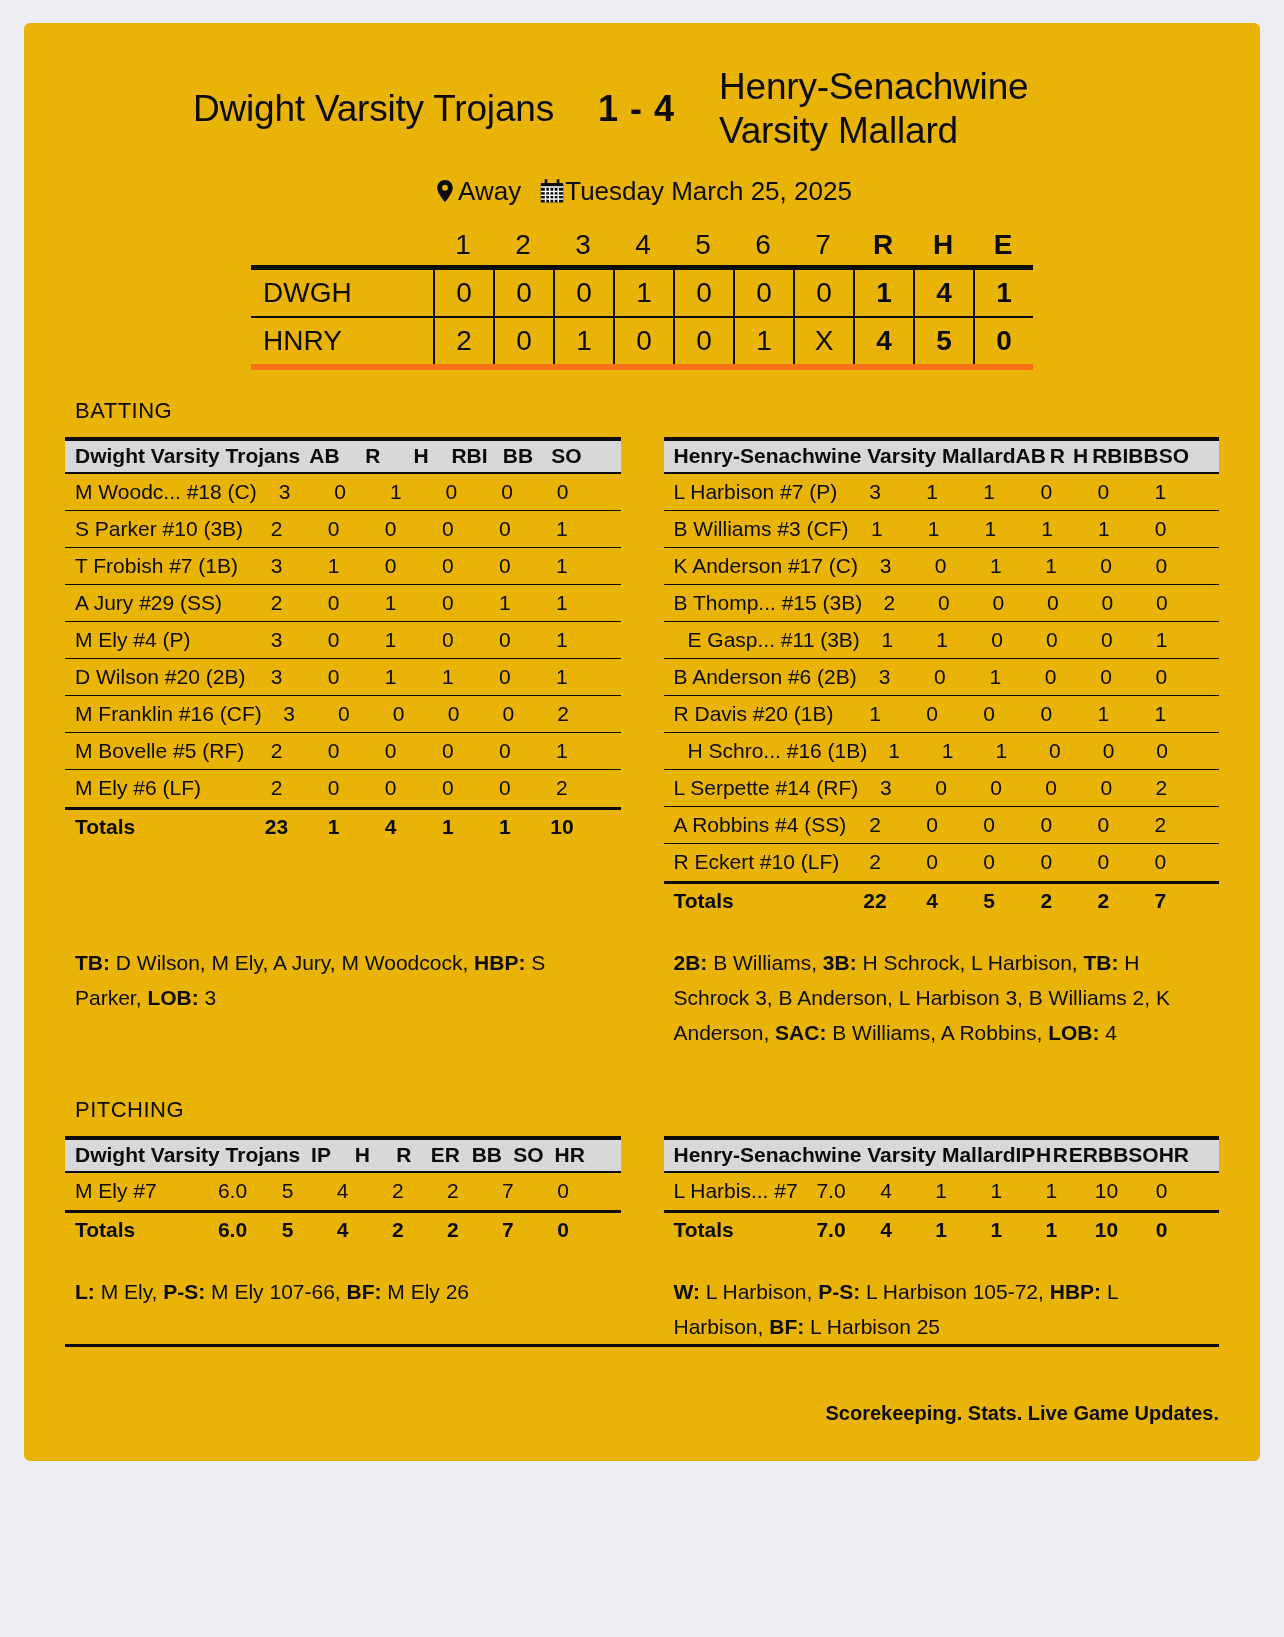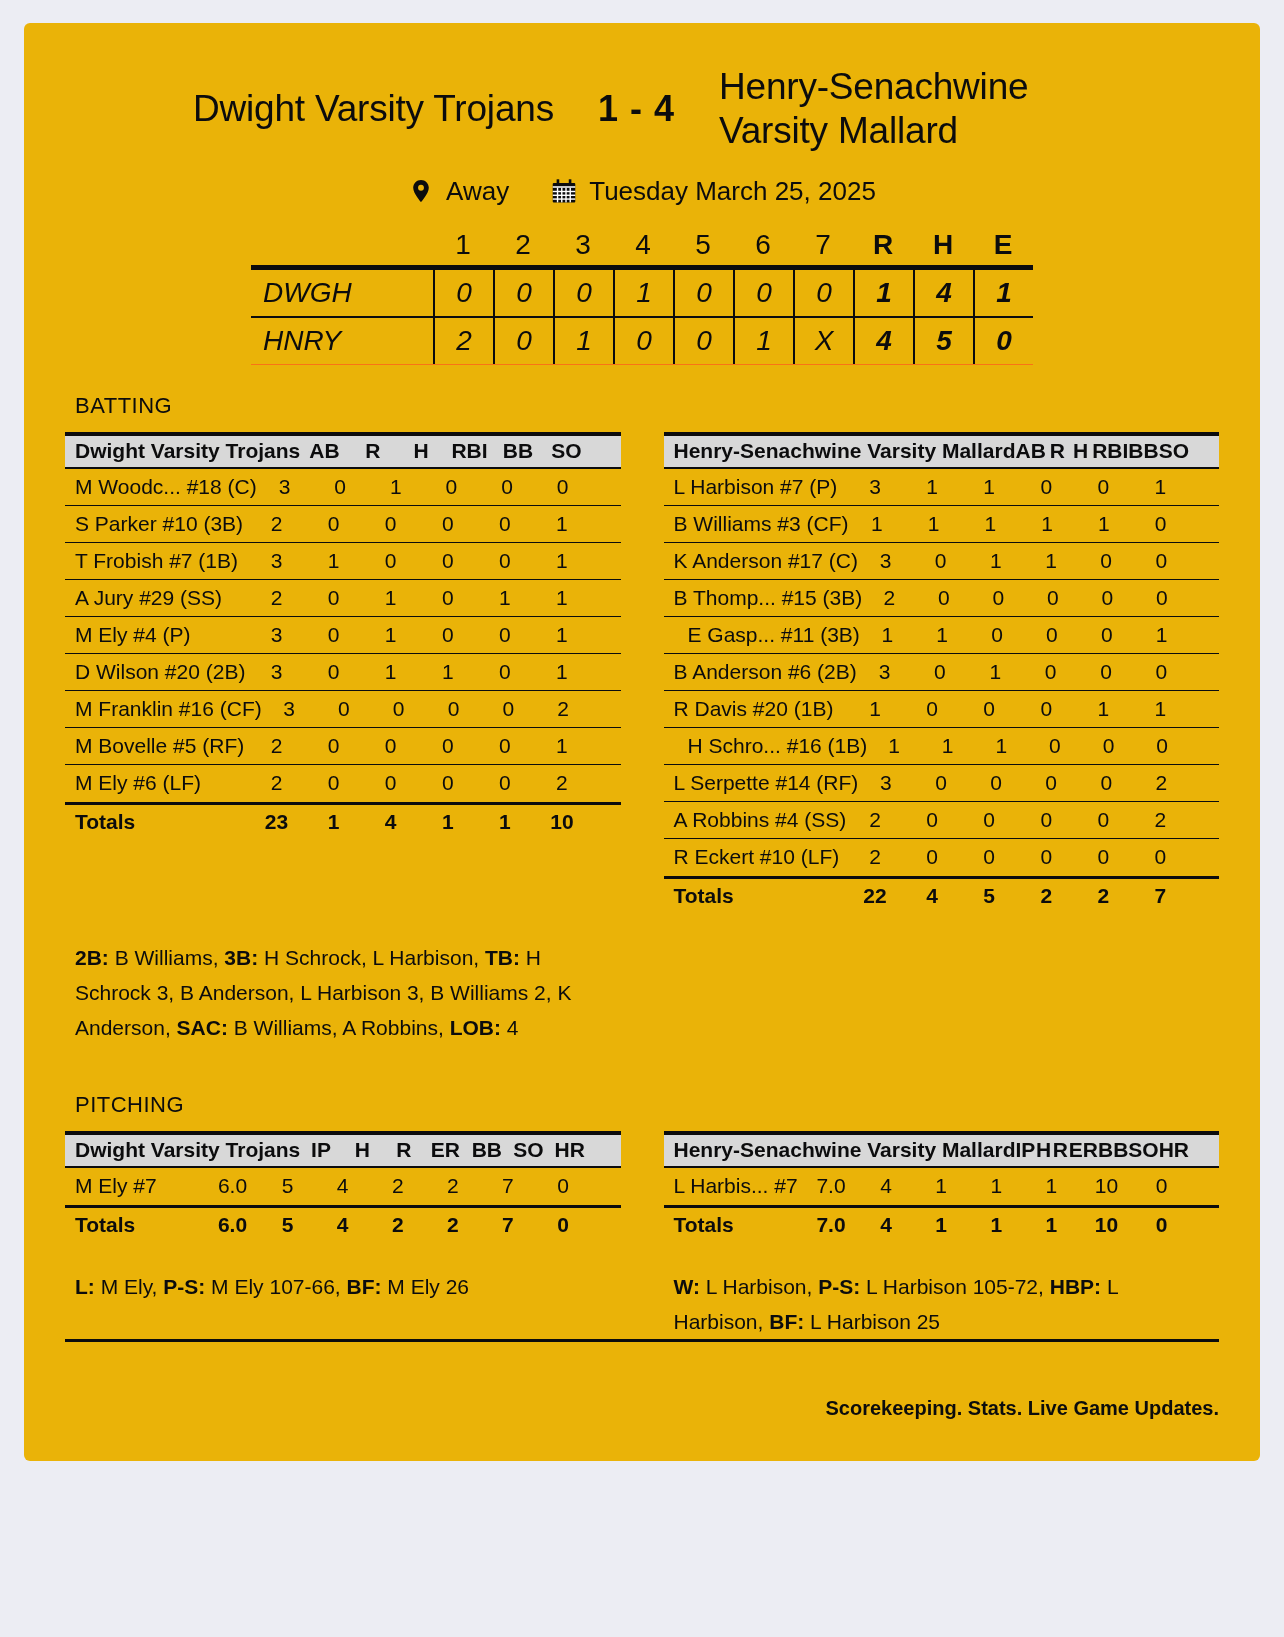--- a/index.html
+++ b/index.html
@@ -25,41 +25,41 @@
     gap:44px;margin-top:2px;
   }
   .team-title{
     font-size:37px;font-weight:400;line-height:1.2;margin:0;
     letter-spacing:-.2px;
   }
   .team-title.home{width:372px;text-align:left;}
   .big-score{font-size:36px;font-weight:700;letter-spacing:1px;white-space:nowrap;}
   .meta-row{
     display:flex;align-items:center;justify-content:center;
-    gap:12px;margin-top:22px;font-size:26px;
+    margin-top:22px;font-size:26px;
   }
   .meta-row .gap{width:18px;}
   .meta-icon{width:26px;height:26px;display:inline-block;vertical-align:middle;}
   .meta-icon svg{width:100%;height:100%;fill:#0c0c0d;}
   
   .linescore{
     width:782px;margin:18px auto 0 auto;
   }
   .ls-row{display:flex;align-items:stretch;}
   .ls-cell{
     width:60px;display:flex;align-items:center;justify-content:center;
     font-size:28px;box-sizing:border-box;
   }
   .ls-team{width:182px;justify-content:flex-start;padding-left:12px;}
   .ls-head{border-bottom:5px solid #0c0c0d;}
   .ls-head .ls-cell{height:40px;}
   .ls-head .bold{font-weight:700;}
   .ls-body .ls-row{border-bottom:2px solid #0c0c0d;}
-  .ls-body .ls-row:last-child{border-bottom:1px solid #f97316;}
-  .ls-body .ls-cell{height:46px;border-left:2px solid #0c0c0d;font-style:italic;}
+  .ls-body .ls-row:last-child{border-bottom:6px solid #f97316;}
+  .ls-body .ls-cell{height:46px;border-left:2px solid #0c0c0d;}
   .ls-body .ls-team{border-left:none;}
   .ls-body .res{font-weight:700;}
   
   .section-label{
     font-size:22px;letter-spacing:.5px;margin:28px 0 0 10px;
   }
   .stat-grid{
     display:grid;grid-template-columns:1fr 1fr;
     column-gap:43px;align-items:start;
     margin-top:13px;
@@ -398,20 +398,21 @@
         <div class="s-row s-total">
           <div class="s-name">Totals</div>
           <div class="s-stat">22</div>
           <div class="s-stat">4</div>
           <div class="s-stat">5</div>
           <div class="s-stat">2</div>
           <div class="s-stat">2</div>
           <div class="s-stat">7</div>
         </div>
       </div>
+      <div class="notes"><b>TB:</b> D Wilson, M Ely, A Jury, M Woodcock, <b>HBP:</b> S Parker, <b>LOB:</b> 3</div>
       <div class="notes"><b>2B:</b> B Williams, <b>3B:</b> H Schrock, L Harbison, <b>TB:</b> H Schrock 3, B Anderson, L Harbison 3, B Williams 2, K Anderson, <b>SAC:</b> B Williams, A Robbins, <b>LOB:</b> 4</div>
     </div>
 
   <div class="section-label" style="margin-top:47px;">PITCHING</div>
   <div class="stat-grid" id="pitching-grid">
       <div class="stat-table pitch">
         <div class="s-row s-head">
           <div class="s-name">Dwight Varsity Trojans</div>
           <div class="s-stat">IP</div>
           <div class="s-stat">H</div>

